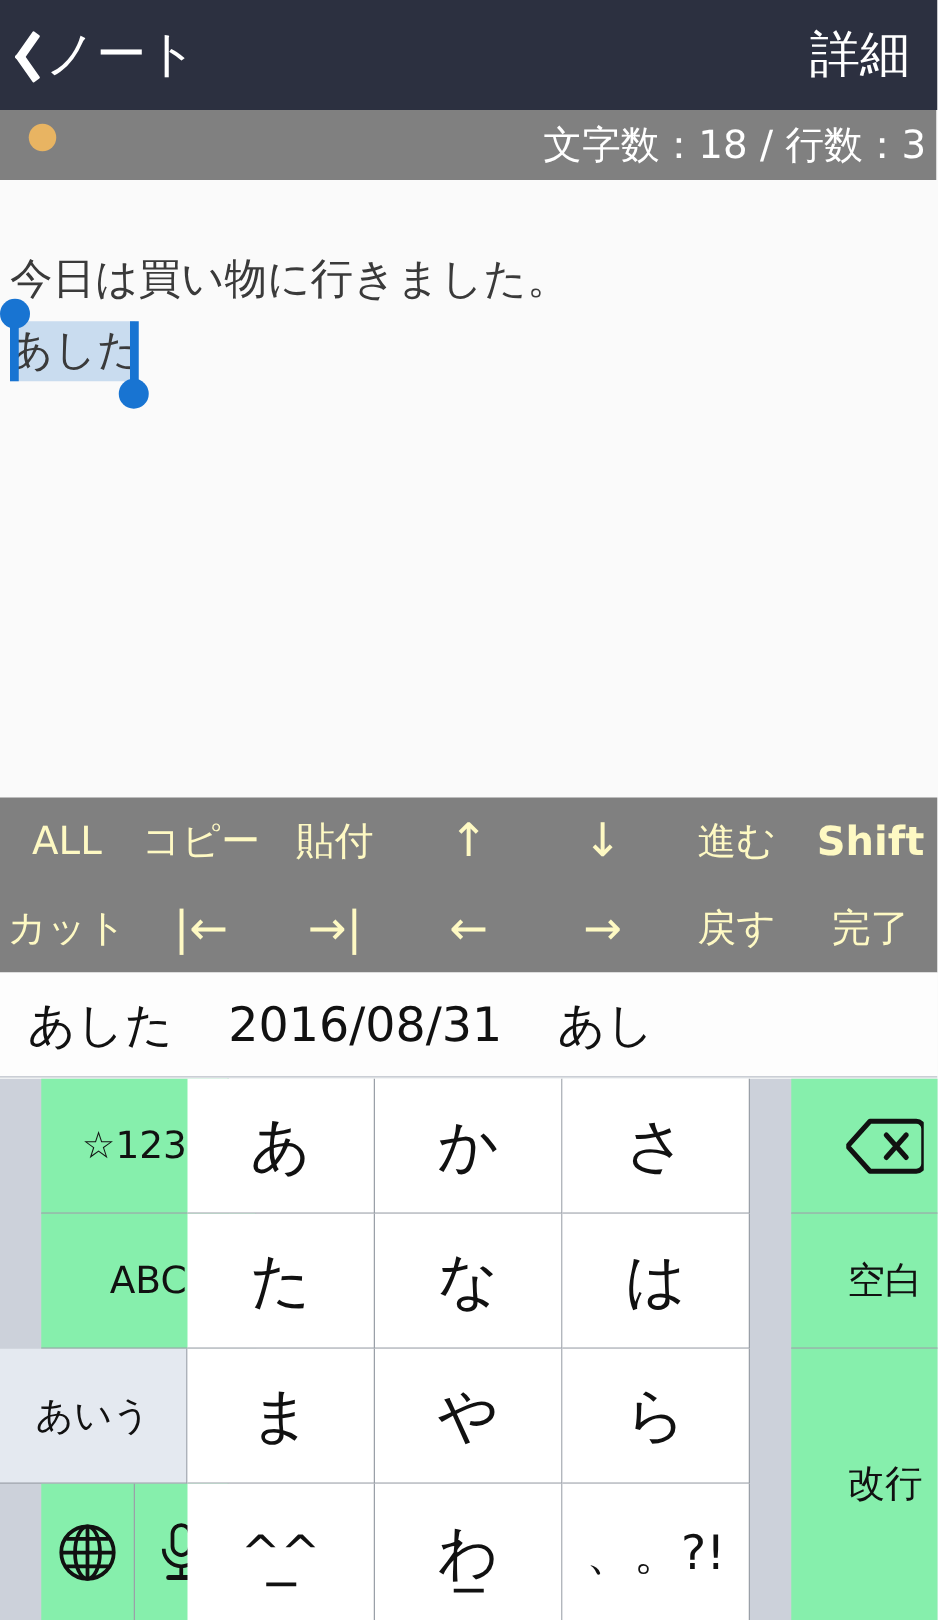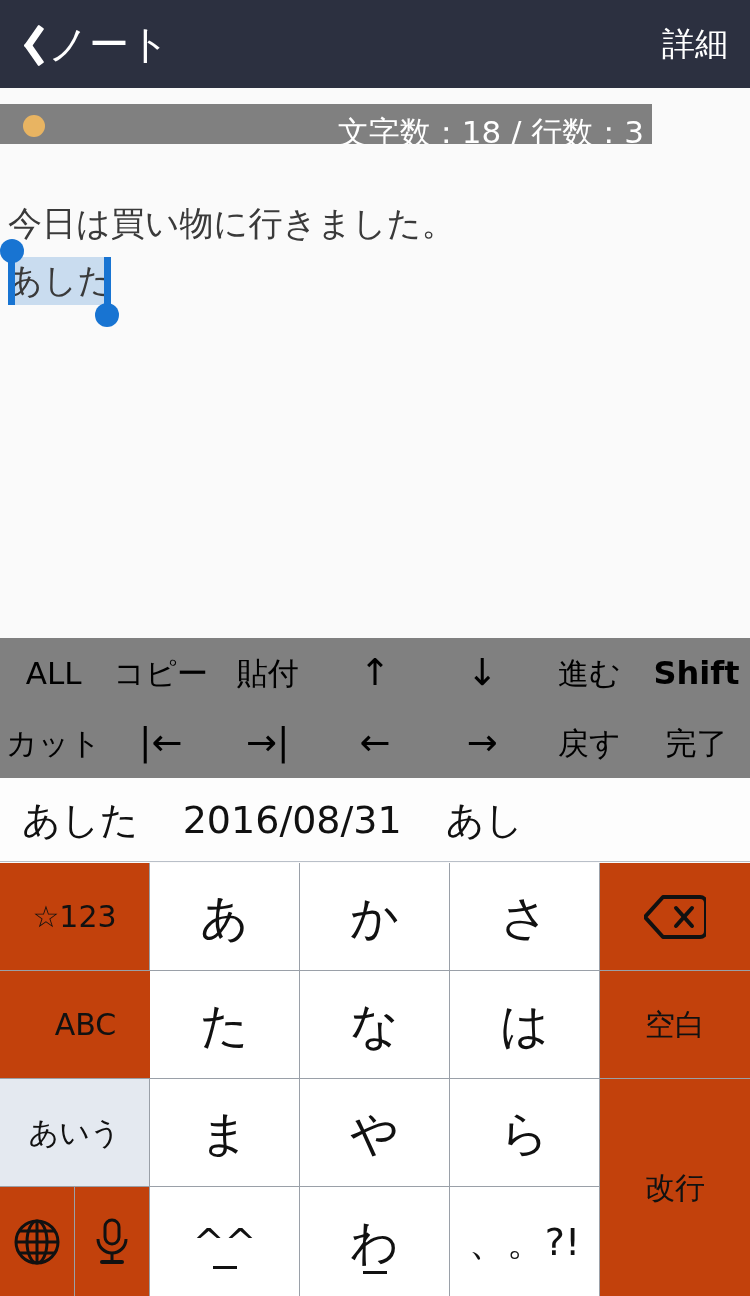--- a/index.html
+++ b/index.html
@@ -10,43 +10,43 @@
   }
   #app { position:relative; width:750px; height:1296px; }
 
   
   .navbar {
     position:absolute; left:0; top:0; width:750px; height:88px;
     background:#2c3040; display:flex; align-items:center;
   }
   .nav-back {
     display:flex; align-items:center; height:88px;
-    padding-left:14px; cursor:pointer;
+    padding-left:2px; cursor:pointer;
   }
   .chev {
     width:30px; height:46px; position:relative; margin-right:4px;
   }
   .chev::before, .chev::after {
     content:""; position:absolute; left:9px; width:7px; height:26px;
     background:#ffffff; border-radius:1px;
   }
   .chev::before { top:1px; transform-origin:bottom center; transform:rotate(35deg); }
   .chev::after  { top:22px; transform-origin:top center;  transform:rotate(-35deg); }
   .nav-back-label {
     color:#ffffff; font-size:40px; line-height:44px; letter-spacing:0px;
   }
   .nav-right {
     position:absolute; right:22px; top:0; height:88px;
     display:flex; align-items:center; cursor:pointer;
   }
-  .nav-right-label { color:#ffffff; font-size:33px; line-height:40px; }
+  .nav-right-label { color:#ffffff; font-size:40px; line-height:40px; }
 
   
   .infobar {
-    position:absolute; left:0; top:104px; width:652px; height:56px;
+    position:absolute; left:0; top:88px; width:749px; height:56px;
     background:#808080; display:flex; align-items:center;
   }
   .color-dot {
     position:absolute; left:23px; top:11px;
     width:22px; height:22px; border-radius:50%; background:#e8b462;
   }
   .counts {
     position:absolute; right:8px; top:0; height:56px;
     display:flex; align-items:center;
     color:#ffffff; font-size:31px; line-height:36px; white-space:nowrap;
@@ -86,21 +86,21 @@
   
   .toolbar {
     position:absolute; left:0; top:638px; width:750px; height:140px;
     background:#808080;
   }
   .tb-row { position:absolute; left:0; width:750px; height:70px; display:flex; }
   .tb-row-1 { top:0; }
   .tb-row-2 { top:70px; }
   .tb-btn {
     flex:1 1 0; display:flex; align-items:center; justify-content:center;
-    color:#000000; font-size:31px; line-height:34px; cursor:pointer;
+    color:#fef9c3; font-size:31px; line-height:34px; cursor:pointer;
     white-space:nowrap;
   }
   .tb-btn.arrow { font-size:37px; }
   .tb-btn.bold  { font-weight:bold; font-size:32px; }
 
   
   .candbar {
     position:absolute; left:0; top:778px; width:750px; height:84px;
     background:#fdfdfd; display:flex; align-items:center; overflow:hidden;
     border-bottom:1px solid #b9bfc8;
@@ -114,21 +114,21 @@
   .keyboard {
     position:absolute; left:0; top:863px; width:750px; height:433px;
     background:#ccd1da;
   }
   .key {
     position:absolute; display:flex; align-items:center; justify-content:center;
     cursor:pointer; color:#111111; white-space:nowrap;
     border-right:1px solid #9aa0a8; border-bottom:1px solid #9aa0a8;
   }
   .key.white { background:#ffffff; }
-  .key.mod   { background:#c2410c; }
+  .key.mod   { background:#86efac;margin-left:33px; }
   .key.modlight { background:#e4e9f0; }
   .key.kana  { font-size:48px; line-height:52px; }
   .key.lbl   { font-size:30px; line-height:34px; }
   .key.sym   { font-size:38px; line-height:42px; }
   .key.noright { border-right:none; }
 
   .glyph-sub {
     display:inline-block; position:relative;
   }
   .glyph-sub::after {

